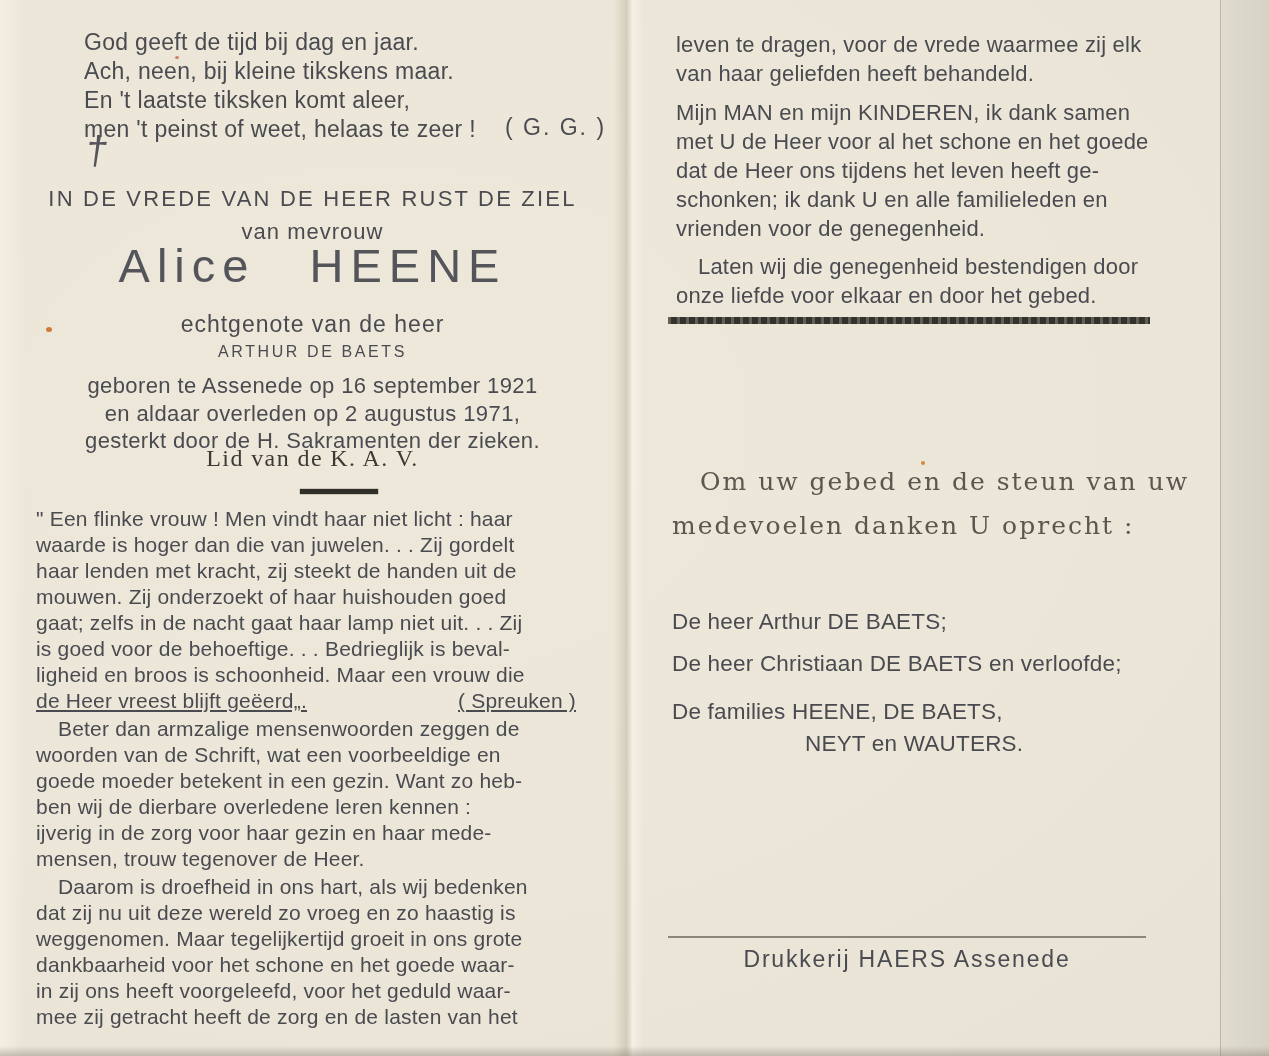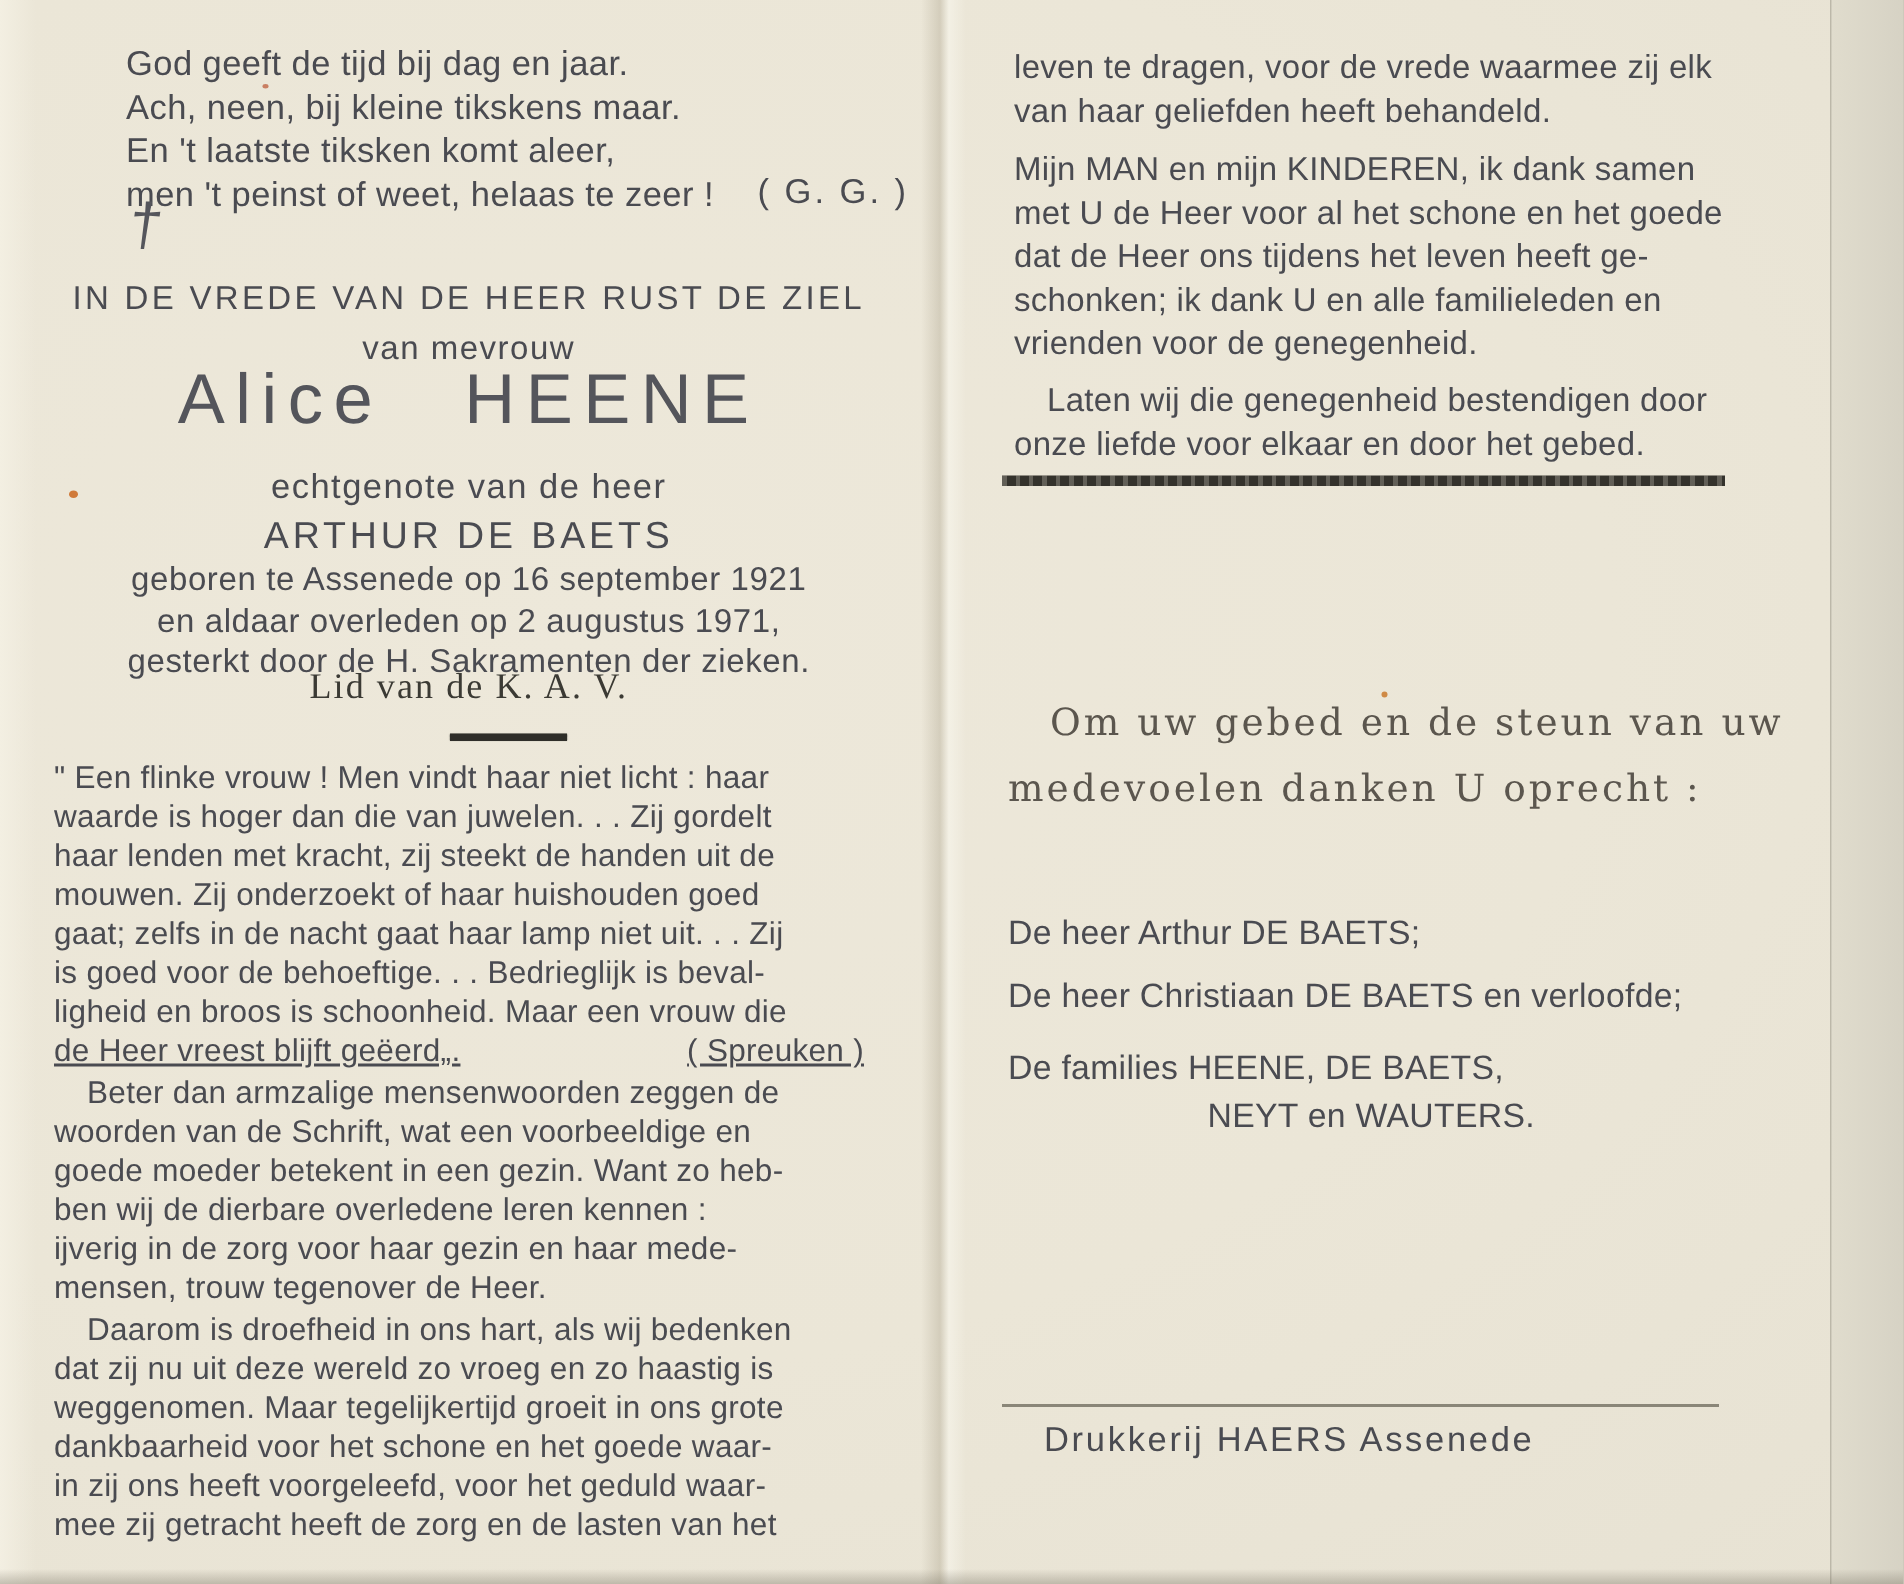--- a/index.html
+++ b/index.html
@@ -18,21 +18,21 @@
   .para{white-space:pre-line;}
   
   .poem{left:84px;top:28px;font-size:23px;line-height:29px;letter-spacing:.3px;}
   .poem-attrib{left:505px;top:114px;font-size:23px;letter-spacing:2px;}
   .cross{left:86px;top:128px;font-size:40px;font-weight:300;color:#55565c;transform:skewX(-8deg);}
   .cline{left:30px;width:565px;text-align:center;}
   .hdr{top:186px;font-size:22px;letter-spacing:2.2px;}
   .vanmevrouw{top:219px;font-size:22px;letter-spacing:1px;}
   .bigname{top:238px;font-size:47px;letter-spacing:7px;word-spacing:34px;color:#54555b;font-weight:400;}
   .echtg{top:311px;font-size:23px;letter-spacing:1px;}
-  .spouse{top:343px;font-size:25px;letter-spacing:2.6px;}
+  .spouse{top:343px;font-size:16px;letter-spacing:2.6px;}
   .born{top:373px;font-size:22px;letter-spacing:.4px;}
   .died{top:401px;font-size:22px;letter-spacing:.4px;}
   .sacr{top:428px;font-size:22px;letter-spacing:.4px;}
   .memb{top:445px;font-family:"Liberation Serif", serif;font-weight:normal;font-size:24px;letter-spacing:1.4px;color:#3b3a34;}
   .membbar{left:300px;top:489px;width:78px;height:5px;background:#2f2e29;
     box-shadow:0 0 1px #2f2e29;}
   .lefttext{left:36px;width:592px;font-size:21px;line-height:26px;letter-spacing:.2px;}
   .quote{top:506px;}
   .quote-last{display:flex;justify-content:space-between;width:540px;text-decoration:underline;}
   .p2{top:716px;text-indent:22px;}
@@ -47,21 +47,21 @@
   .ack{left:672px;top:460px;width:520px;font-family:"DejaVu Serif", serif;
     font-size:25px;line-height:44px;letter-spacing:2px;color:#5b564e;text-indent:28px;}
   .mourners{left:672px;top:608px;width:530px;font-size:22.5px;letter-spacing:.2px;}
   .mourner{line-height:28px;}
   .m1{margin-bottom:14px;}
   .m2{margin-bottom:13px;}
   .m3{margin-bottom:20px;}
   .m4{margin-bottom:4px;}
   .m5{padding-left:133px;}
   .footrule{left:668px;top:936px;width:478px;height:2px;background:#8a8678;}
-  .printer{left:696px;top:946px;width:478px;text-align:left;font-size:23px;letter-spacing:1.8px;}
+  .printer{left:668px;top:946px;width:478px;text-align:center;font-size:23px;letter-spacing:1.8px;}
   
   .fold{left:614px;top:0;width:30px;height:1056px;
     background:linear-gradient(to right, rgba(150,140,115,0) 0%, rgba(150,140,115,.28) 42%, rgba(255,255,248,.4) 62%, rgba(150,140,115,0) 100%);}
   .leftedge{left:0;top:0;width:24px;height:1056px;
     background:linear-gradient(to right,#f3efe2,rgba(243,239,226,0));}
   .rightedge{left:1220px;top:0;width:49px;height:1056px;
     background:linear-gradient(to right,#e0dccd,#d6d2c4);
     border-left:1px solid #bcb8a9;}
   .bottomedge{left:0;top:1046px;width:1269px;height:10px;
     background:linear-gradient(to top, rgba(120,115,100,.38), rgba(120,115,100,0));}

